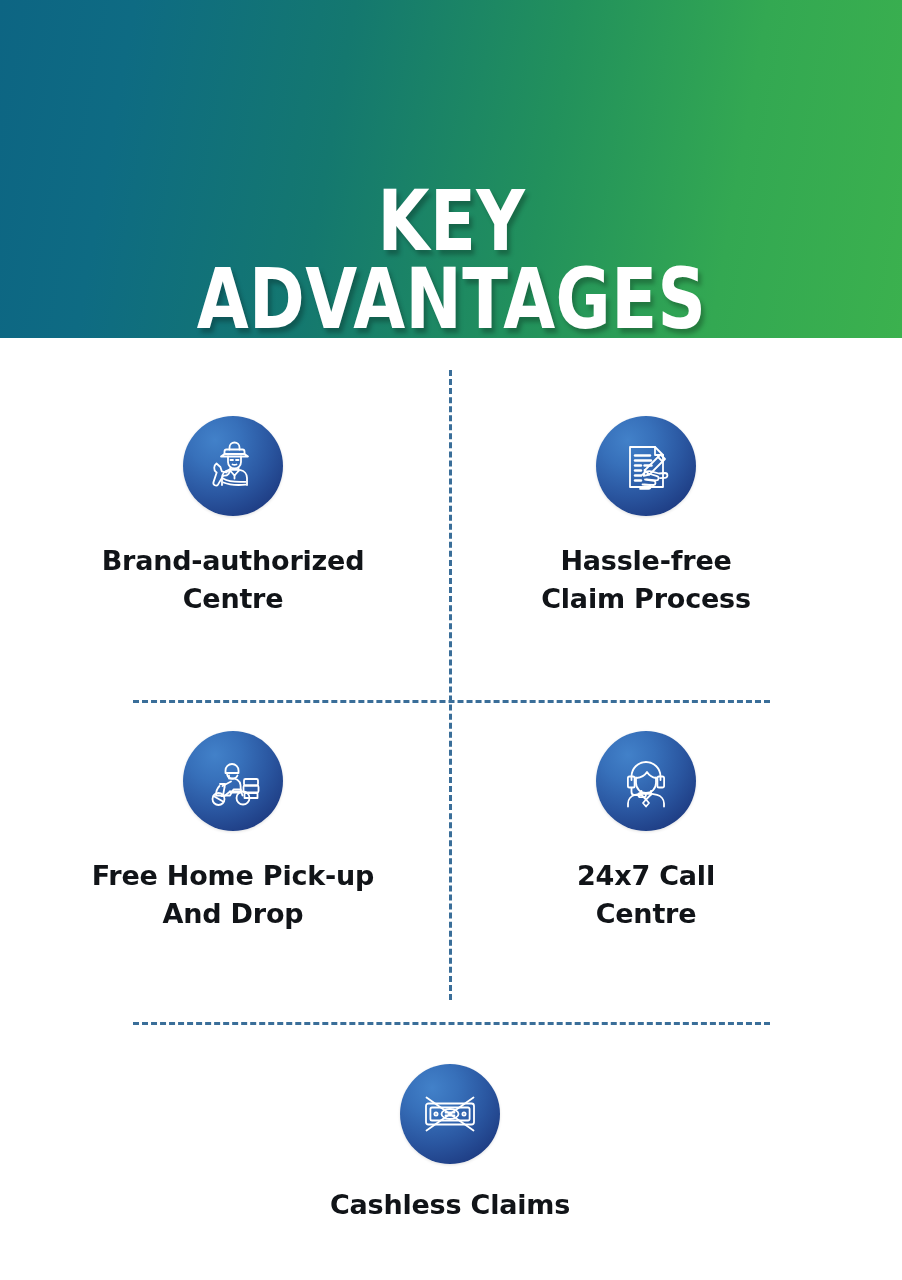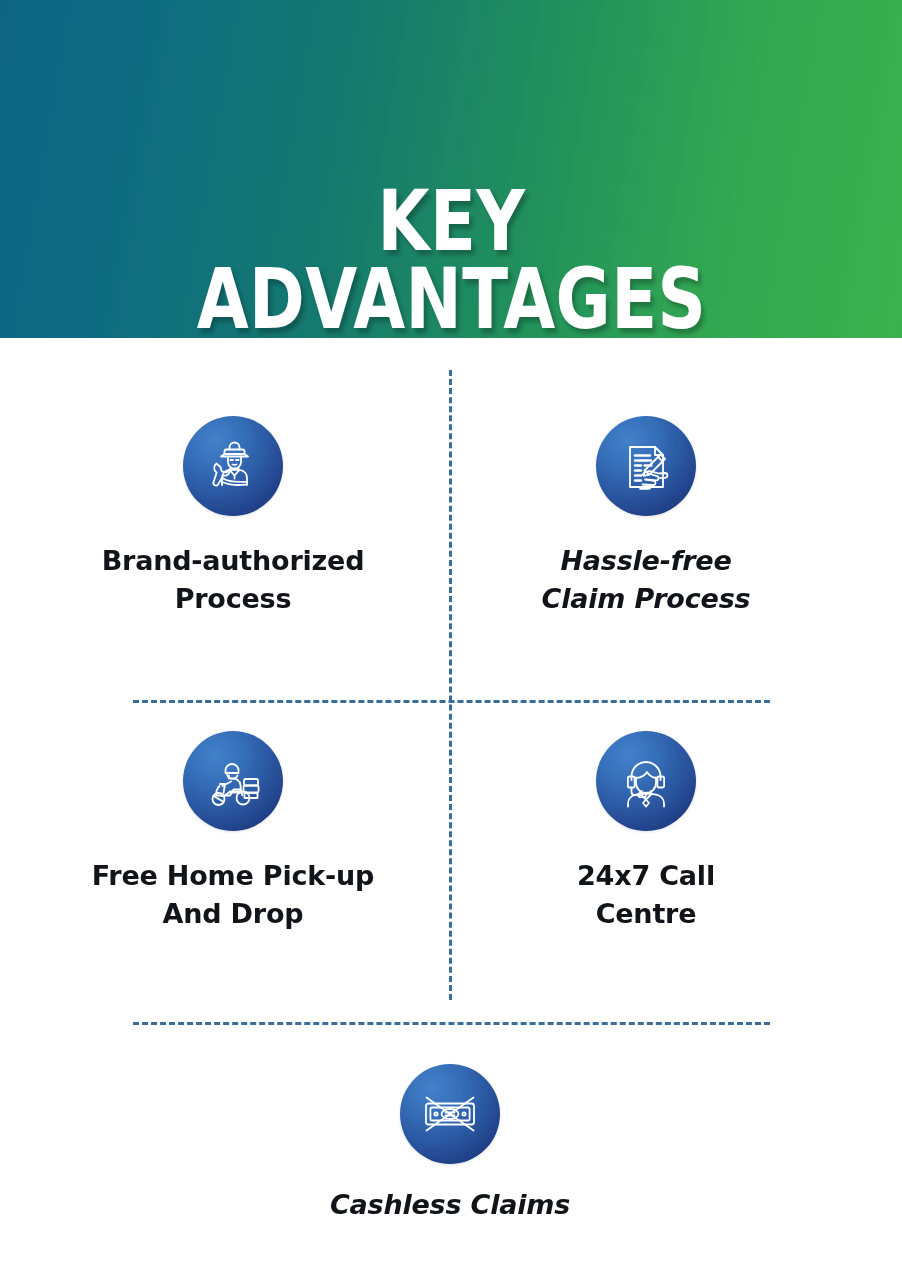--- a/index.html
+++ b/index.html
@@ -81,24 +81,24 @@
   }
 
   
   .cell {
     position: absolute;
     display: flex;
     flex-direction: column;
     align-items: center;
   }
   .cell-r1c1 { left: 33px;  top: 78px;  width: 400px; }
-  .cell-r1c2 { left: 446px; top: 78px;  width: 400px; font-style: italic; }
+  .cell-r1c2 { left: 446px; top: 78px;  width: 400px; }
   .cell-r2c1 { left: 33px;  top: 393px; width: 400px; justify-content: flex-end; }
   .cell-r2c2 { left: 446px; top: 393px; width: 400px; align-items: center; }
-  .cell-r3c1 { left: 250px; top: 726px; width: 400px; font-style: italic; }
+  .cell-r3c1 { left: 250px; top: 726px; width: 400px; }
 
   .icon-circle {
     width: 100px;
     height: 100px;
     border-radius: 50%;
     background: radial-gradient(circle at 32% 24%, #4281c9 0%, #3770ba 26%, #2a56a0 55%, #1f3e85 80%, #1b3473 100%);
     display: flex;
     align-items: center;
     justify-content: center;
     box-shadow: 0 1px 3px rgba(0,0,0,0.12);
@@ -152,21 +152,21 @@
         <path d="M30.5 38 l4 4.5 l4 -4.5"></path>
         <path d="M34.5 42.5 v3"></path>
 
         <path d="M23 45.5 c5 3 10 4 22.5 3.3"></path>
         <path d="M23.5 49.5 c6 2.6 12 3 22 2.2"></path>
 
         <path d="M16.5 30.5 a5.5 5.5 0 0 0 -0.4 8.6 l0.6 0.4 l-3.2 9.6 a2.6 2.6 0 0 0 4.6 2.3 l5.2 -8.8 l0.8 0.1 a5.5 5.5 0 0 0 5.7 -6.6 l-3.6 3.4 l-4.4 -1.2 l-1.4 -4.3 z"></path>
       </svg>
     </div>
     <div class="cell-label">Brand-authorized
-Process</div>
+Centre</div>
   </div>
 
   <div class="cell cell-r1c2">
     <div class="icon-circle">
       <svg width="64" height="64" viewBox="0 0 64 64" fill="none" stroke="#ffffff" stroke-width="1.8" stroke-linecap="round" stroke-linejoin="round">
 
         <path d="M16 13 h25 l8 8 v32 h-33 z"></path>
         <path d="M41 13 v8 h8"></path>
 
         <path d="M21 21.5 h15" stroke-width="2.4"></path>

